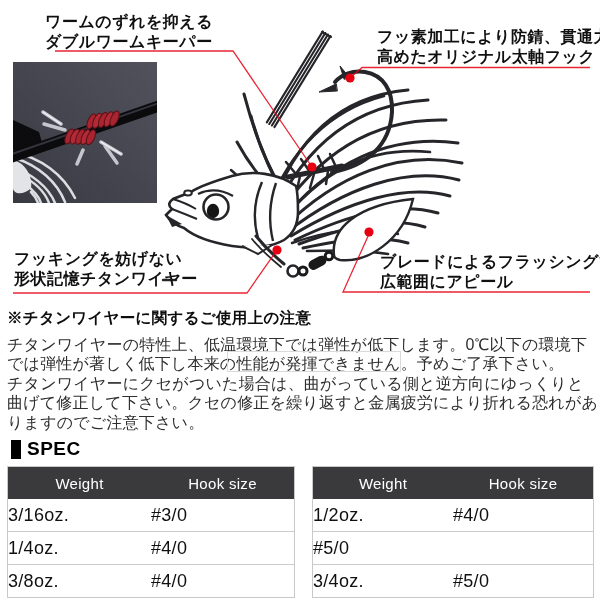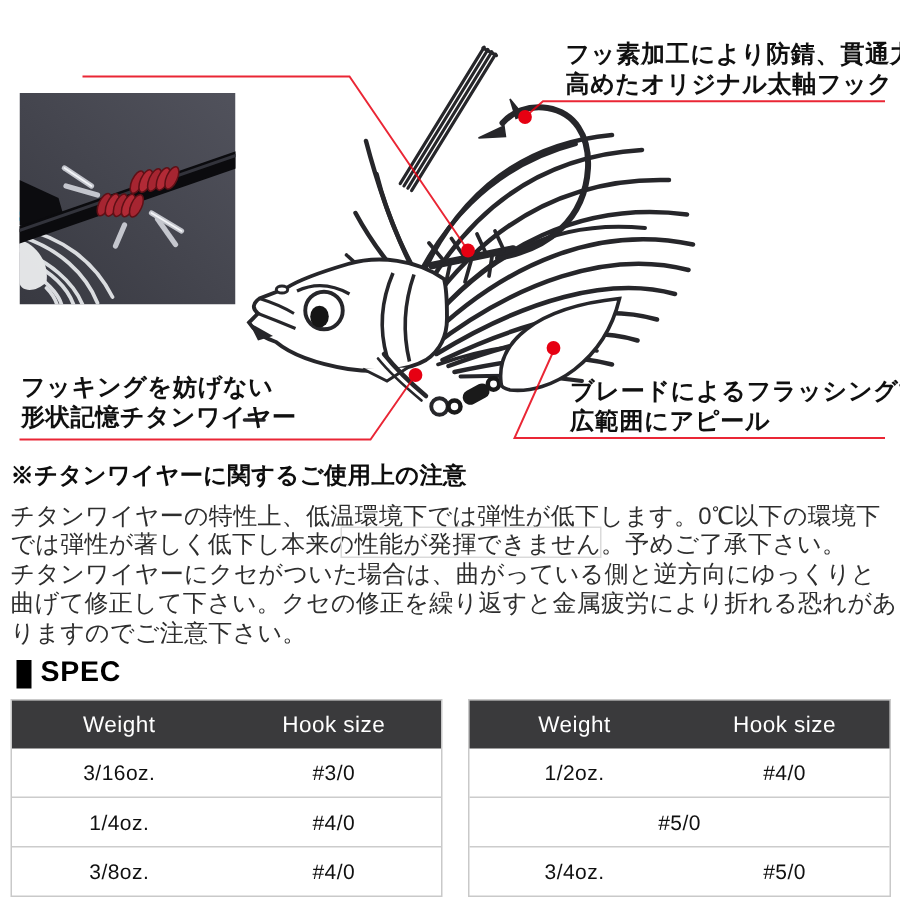--- a/index.html
+++ b/index.html
@@ -20,21 +20,21 @@
   .artifact-box{position:absolute;left:227px;top:351px;width:172px;height:19px;border:1px solid #dadada;}
   .spec-head{position:absolute;left:11px;top:438px;font-size:19px;font-weight:bold;color:#000;display:flex;align-items:center;letter-spacing:.5px;text-align:center;}
   .spec-bar{display:inline-block;width:10px;height:19px;background:#000;margin-right:6px;}
   .spec-table{position:absolute;top:466px;border:1px solid #c9c9c9;background:#fff;}
   .t-left{left:7px;width:286px;}
   .t-right{left:312px;width:280px;}
   .thead{display:flex;background:#3a3a3c;color:#fff;height:32px;align-items:center;}
   .th{flex:1;text-align:center;font-size:15px;letter-spacing:.3px;}
   .tr{display:flex;height:32px;align-items:center;}
   .tr + .tr{border-top:1px solid #cccccc;}
-  .td{flex:1;text-align:center;font-size:14px;color:#101010;letter-spacing:.3px;}
+  .td{flex:1;font-size:18px;color:#101010;letter-spacing:.3px;}
 </style>
 </head>
 <body>
 
 <div class="canvas">
 
   <svg class="art" width="600" height="600" viewBox="0 0 600 600">
 
     <g fill="none" stroke="#26262a" stroke-width="3" stroke-linecap="round">
       <path d="M284,196 C268,168 254,132 244,94"></path>
@@ -183,20 +183,24 @@
       <g transform="rotate(24 90 58)">
         <ellipse cx="80" cy="64" rx="3.6" ry="8" fill="#a62531"></ellipse>
         <ellipse cx="85" cy="61" rx="3.6" ry="8" fill="#b22a36"></ellipse>
         <ellipse cx="90" cy="58" rx="3.6" ry="8" fill="#a62531"></ellipse>
         <ellipse cx="95" cy="55" rx="3.6" ry="8" fill="#b22a36"></ellipse>
         <ellipse cx="100" cy="52" rx="3.6" ry="8" fill="#a62531"></ellipse>
       </g>
     </g>
   </svg>
 
+  <div class="co co-tl">
+    <div>ワームのずれを抑える</div>
+    <div>ダブルワームキーパー</div>
+  </div>
   <div class="co co-tr">
     <div>フッ素加工により防錆、貫通力を</div>
     <div>高めたオリジナル太軸フック</div>
   </div>
   <div class="co co-bl">
     <div>フッキングを妨げない</div>
     <div>形状記憶チタンワイヤー</div>
   </div>
   <div class="co co-br">
     <div>ブレードによるフラッシングで</div>

